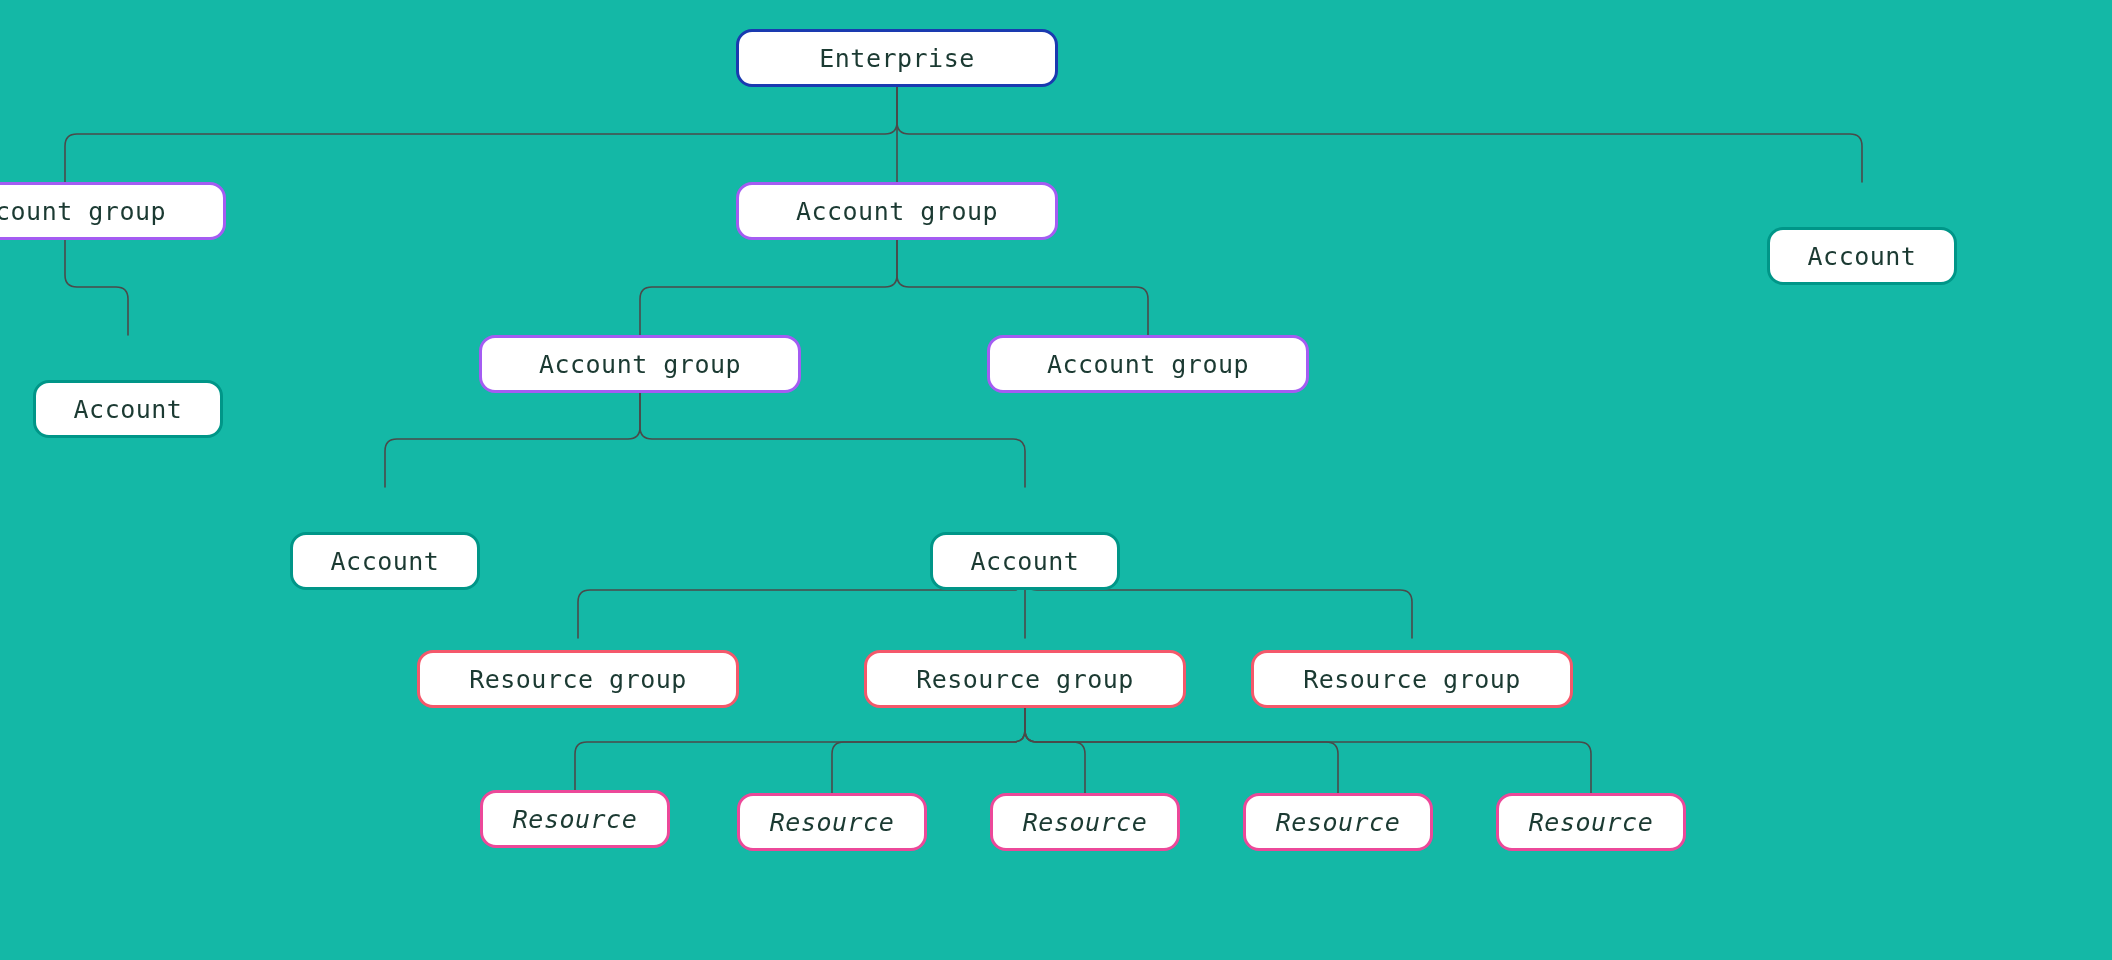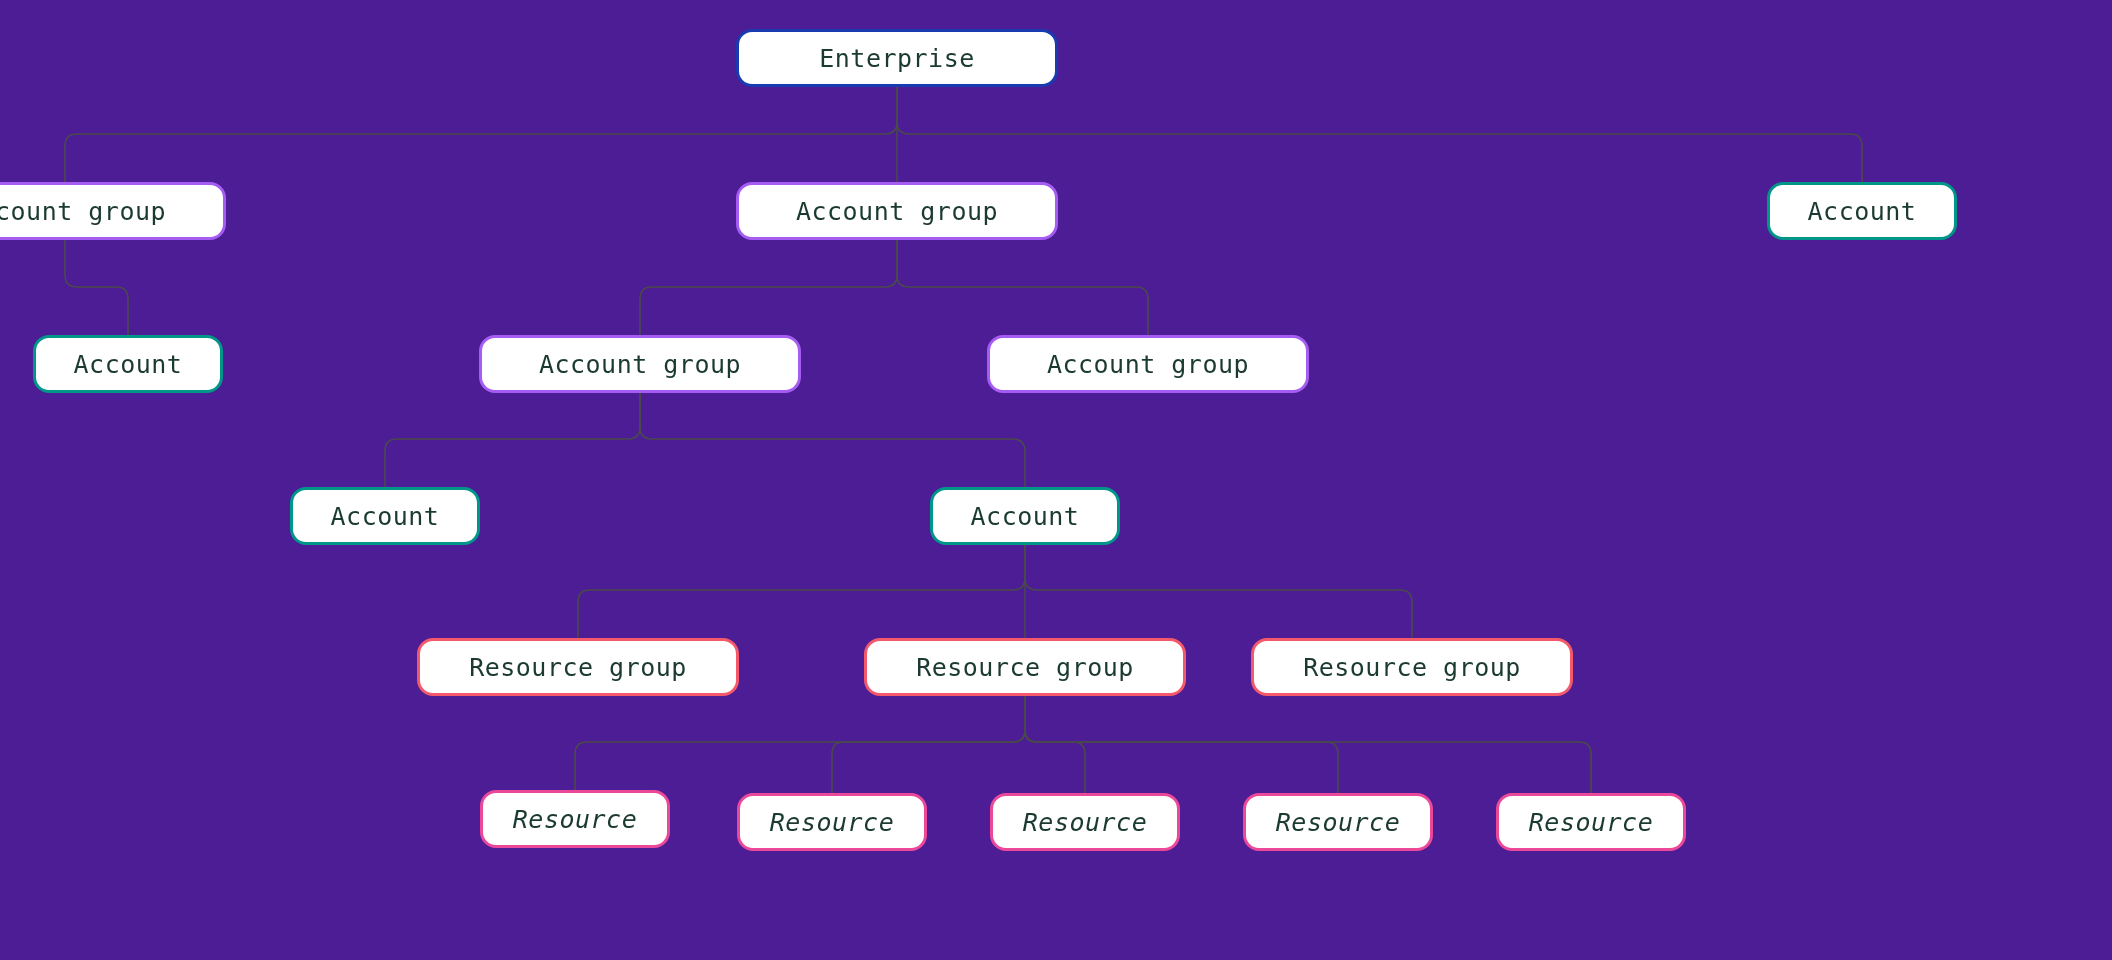--- a/index.html
+++ b/index.html
@@ -11,21 +11,21 @@
   body {
     width: 2112px;
     height: 960px;
     font-family: "DejaVu Sans Mono", "Liberation Mono", monospace;
     overflow: hidden;
   }
   #diagram-root {
     position: relative;
     width: 2112px;
     height: 960px;
-    background: #4c1d95;
+    background: #14b8a6;
   }
   #edge-layer {
     position: absolute;
     left: 0;
     top: 0;
     width: 2112px;
     height: 960px;
     pointer-events: none;
   }
   #node-layer {
@@ -52,22 +52,22 @@
     line-height: 1;
     white-space: nowrap;
     user-select: none;
   }
   .node-label {
     display: block;
     color: #1b3a32;
   }
   .node.type-enterprise     { border-color: #1a3ab0; }
   .node.type-account-group  { border-color: #a45cf2; }
-  .node.type-account        { border-color: #009688; }
-  .node.type-resource-group { border-color: #f4586b; }
+  .node.type-account        { border-color: #009688; margin-top: 45px; }
+  .node.type-resource-group { border-color: #f4586b; margin-top: 12px; }
   .node.type-resource       { border-color: #ec4899; font-style: italic; }
 </style>
 </head>
 <body>
 
 <div id="diagram-root">
   <svg id="edge-layer" viewBox="0 0 2112 960" width="2112" height="960" aria-hidden="true">
       <path d="M 897 87 L 897 122 Q 897 134 885 134 L 77 134 Q 65 134 65 146 L 65 182" fill="none" stroke="#4a4a4a" stroke-width="1.6" stroke-linecap="round"></path>
       <path d="M 897 87 L 897 182" fill="none" stroke="#4a4a4a" stroke-width="1.6" stroke-linecap="round"></path>
       <path d="M 897 87 L 897 122 Q 897 134 909 134 L 1850 134 Q 1862 134 1862 146 L 1862 182" fill="none" stroke="#4a4a4a" stroke-width="1.6" stroke-linecap="round"></path>

